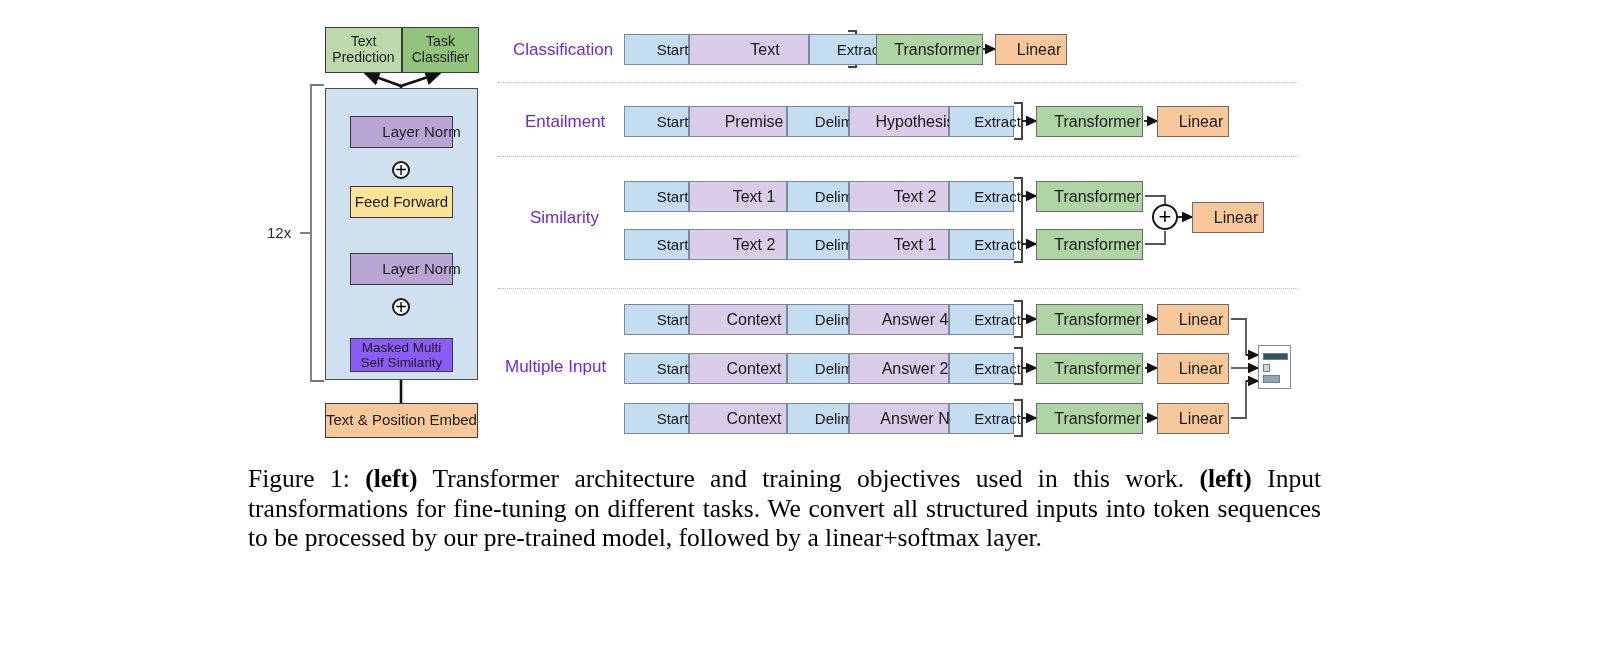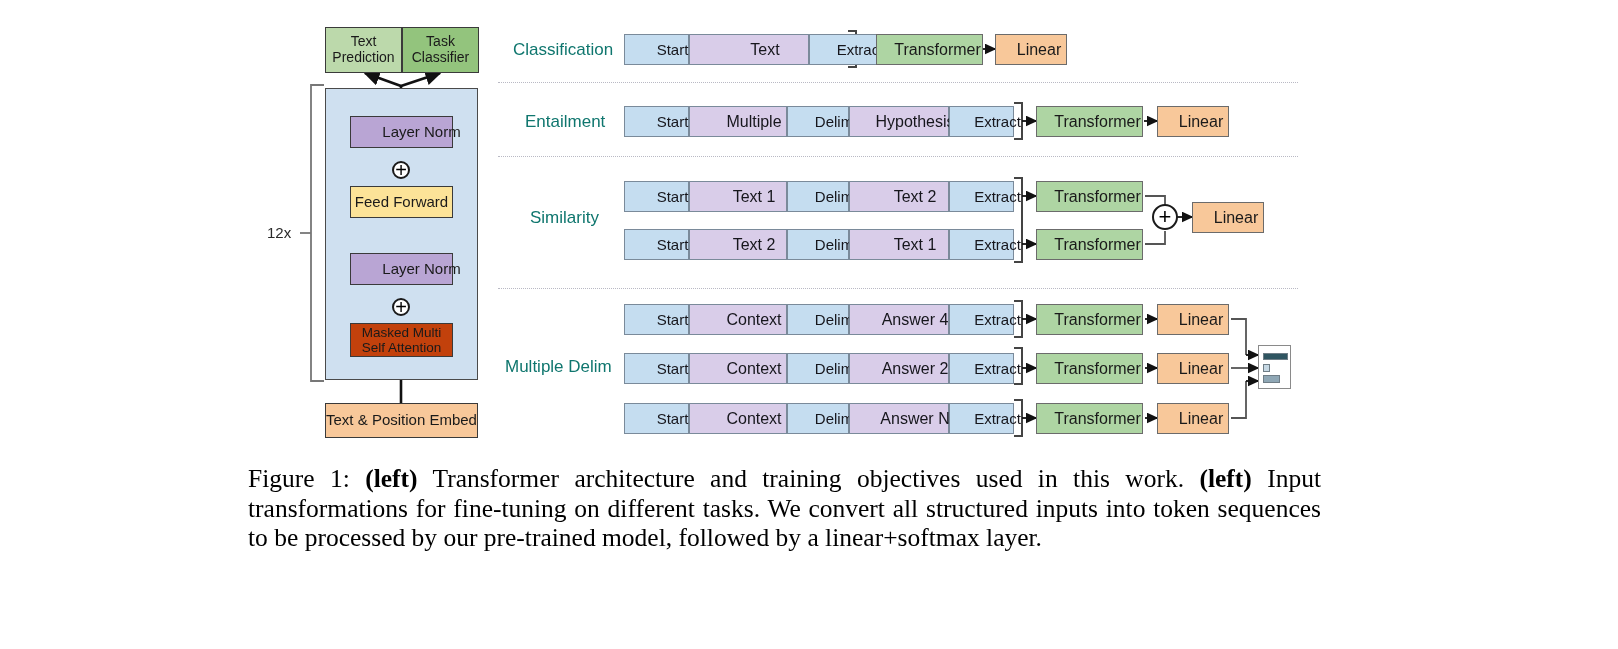--- a/index.html
+++ b/index.html
@@ -30,21 +30,21 @@
     white-space: nowrap;
   }
   .blk.soft { border-color: #6b6b6b; padding-left: 16px; }
 
   
   .c-green-l { background: #bcd9ab; }
   .c-green-d { background: #93c47d; }
   .c-green   { background: #aed5a3; }
   .c-purple  { background: #b9a5d4; padding-left: 40px; }
   .c-yellow  { background: #fce398; }
-  .c-pink    { background: #c2410c; }
+  .c-pink    { background: #8b5cf6; margin-top: 15px; }
   .c-orange  { background: #f8c89a; }
   .c-blue    { background: #c5ddf0; }
   .c-lilac   { background: #d9cde9; }
 
   
   #arch-panel {
     position: absolute;
     border: 1.8px solid #4a4a4a;
     background: #cfe0f0;
     box-sizing: border-box;
@@ -54,21 +54,21 @@
     font-size: 15px;
     color: #2b2b2b;
   }
 
   svg.lines { position: absolute; left: 0; top: 0; width: 1618px; height: 649px; overflow: visible; pointer-events: none; }
 
   
   .row-label {
     position: absolute;
     font-size: 17px;
-    color: #0f766e;
+    color: #6d28d9;
     white-space: nowrap;
   }
   .tok {
     position: absolute;
     box-sizing: border-box;
     border: 1.4px solid #7a8a9a;
     display: flex; align-items: center; justify-content: center;
     font-size: 15px;
     color: #16161c;
     white-space: nowrap;
@@ -217,38 +217,38 @@
 
   <div class="blk c-yellow" style="left:350px; top:186px; width:103px; height:32px; font-size:15px;">Feed Forward</div>
 
   <div class="blk c-purple" style="left:350px; top:253px; width:103px; height:32px; font-size:15px;">Layer Norm</div>
 
   <div class="plus-circle" style="left:392px; top:298px; width:18px; height:18px;">+</div>
 
   <div class="blk c-pink" style="left:350px; top:323px; width:103px; height:34px; font-size:13.5px;">
     <div>
       <span>Masked Multi</span><br>
-      <span>Self Attention</span>
+      <span>Self Similarity</span>
     </div>
   </div>
 
   <div class="blk c-orange" style="left:325px; top:403px; width:153px; height:35px; font-size:15px;">Text &amp; Position Embed</div>
 
   <div class="row-label" style="left:513px; top:40px;">Classification</div>
   <div class="tok c-blue" style="left:624px; top:34px; width:65px; height:31px;">Start</div>
   <div class="tok c-lilac" style="left:689px; top:34px; width:120px; height:31px; font-size:16px;">Text</div>
   <div class="tok c-blue" style="left:809px; top:34px; width:70px; height:31px;">Extract</div>
   <div class="blk c-green soft" style="left:876px; top:34px; width:107px; height:31px; font-size:16px;">Transformer</div>
   <div class="blk c-orange soft" style="left:995px; top:34px; width:72px; height:31px; font-size:16px;">Linear</div>
 
   <div class="sep" style="left:498px; top:82px; width:800px;"></div>
 
   <div class="row-label" style="left:525px; top:112px;text-align:right;">Entailment</div>
   <div class="tok c-blue" style="left:624px; top:106px; width:65px; height:31px;">Start</div>
-  <div class="tok c-lilac" style="left:689px; top:106px; width:98px; height:31px; font-size:16px;">Multiple</div>
+  <div class="tok c-lilac" style="left:689px; top:106px; width:98px; height:31px; font-size:16px;">Premise</div>
   <div class="tok c-blue" style="left:787px; top:106px; width:62px; height:31px;">Delim</div>
   <div class="tok c-lilac" style="left:849px; top:106px; width:100px; height:31px; font-size:16px;">Hypothesis</div>
   <div class="tok c-blue" style="left:949px; top:106px; width:65px; height:31px;">Extract</div>
   <div class="blk c-green soft" style="left:1036px; top:106px; width:107px; height:31px; font-size:16px;">Transformer</div>
   <div class="blk c-orange soft" style="left:1157px; top:106px; width:72px; height:31px; font-size:16px;">Linear</div>
 
   <div class="sep" style="left:498px; top:156px; width:800px;"></div>
 
   <div class="row-label" style="left:530px; top:208px;">Similarity</div>
 
@@ -264,21 +264,21 @@
   <div class="tok c-blue" style="left:787px; top:229px; width:62px; height:31px;">Delim</div>
   <div class="tok c-lilac" style="left:849px; top:229px; width:100px; height:31px; font-size:16px;">Text 1</div>
   <div class="tok c-blue" style="left:949px; top:229px; width:65px; height:31px;">Extract</div>
   <div class="blk c-green soft" style="left:1036px; top:229px; width:107px; height:31px; font-size:16px;">Transformer</div>
 
   <div class="plus-circle" style="left:1152px; top:204px; width:26px; height:26px; font-size:22px;">+</div>
   <div class="blk c-orange soft" style="left:1192px; top:202px; width:72px; height:31px; font-size:16px;">Linear</div>
 
   <div class="sep" style="left:498px; top:288px; width:800px;"></div>
 
-  <div class="row-label" style="left:505px; top:357px;">Multiple Delim</div>
+  <div class="row-label" style="left:505px; top:357px;">Multiple Input</div>
 
   <div class="tok c-blue" style="left:624px; top:304px; width:65px; height:31px;">Start</div>
   <div class="tok c-lilac" style="left:689px; top:304px; width:98px; height:31px; font-size:16px;">Context</div>
   <div class="tok c-blue" style="left:787px; top:304px; width:62px; height:31px;">Delim</div>
   <div class="tok c-lilac" style="left:849px; top:304px; width:100px; height:31px; font-size:16px;">Answer 4</div>
   <div class="tok c-blue" style="left:949px; top:304px; width:65px; height:31px;">Extract</div>
   <div class="blk c-green soft" style="left:1036px; top:304px; width:107px; height:31px; font-size:16px;">Transformer</div>
   <div class="blk c-orange soft" style="left:1157px; top:304px; width:72px; height:31px; font-size:16px;">Linear</div>
 
   <div class="tok c-blue" style="left:624px; top:353px; width:65px; height:31px;">Start</div>

